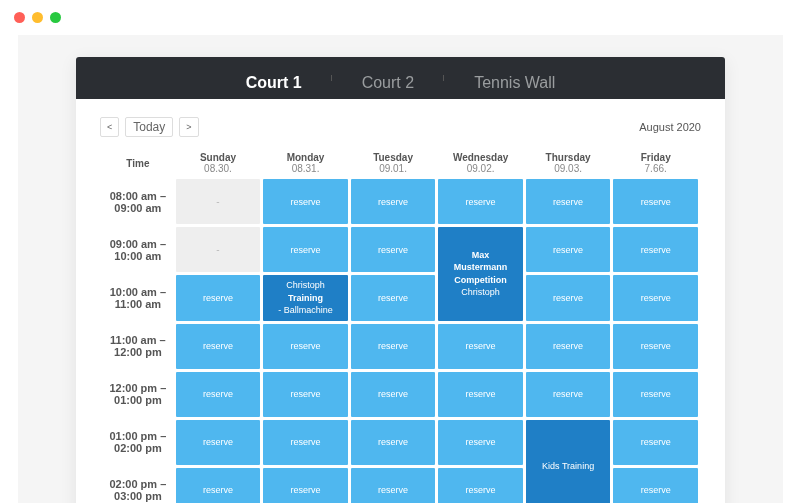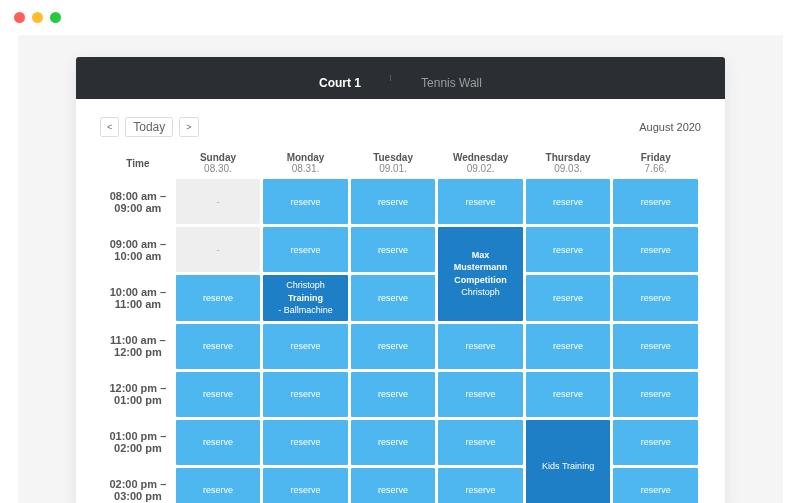--- a/index.html
+++ b/index.html
@@ -33,21 +33,21 @@
     .tabs-bar {
       background: #2b2e33;
       display: flex;
       justify-content: center;
       align-items: center;
       height: 42px;
       position: relative;
     }
     .tab-item {
       color: #9a9d9f;
-      font-size: 12px;
+      font-size: 16px;
       padding: 0 30px;
       height: 32px;
       line-height: 42px;
       position: relative;
       cursor: pointer;
     }
     .tab-item.active {
       color: #fff;
       font-weight: 600;
     }
@@ -124,20 +124,21 @@
 <div class="window-controls">
   <div class="dot red"></div>
   <div class="dot yellow"></div>
   <div class="dot green"></div>
 </div>
 
 <div class="outer-panel">
   <div class="app-card">
     <div class="tabs-bar" id="tabs-bar">
         <div class="tab-item active">Court 1</div>
+        <div class="tab-item">Court 2</div>
         <div class="tab-item">Tennis Wall</div>
       </div>
     <div class="body-pad">
       <div class="nav-row">
         <div class="nav-btns">
           <button class="nav-btn arrow">&lt;</button>
           <button class="nav-btn">Today</button>
           <button class="nav-btn arrow">&gt;</button>
         </div>
         <div class="period-label">August 2020</div>

